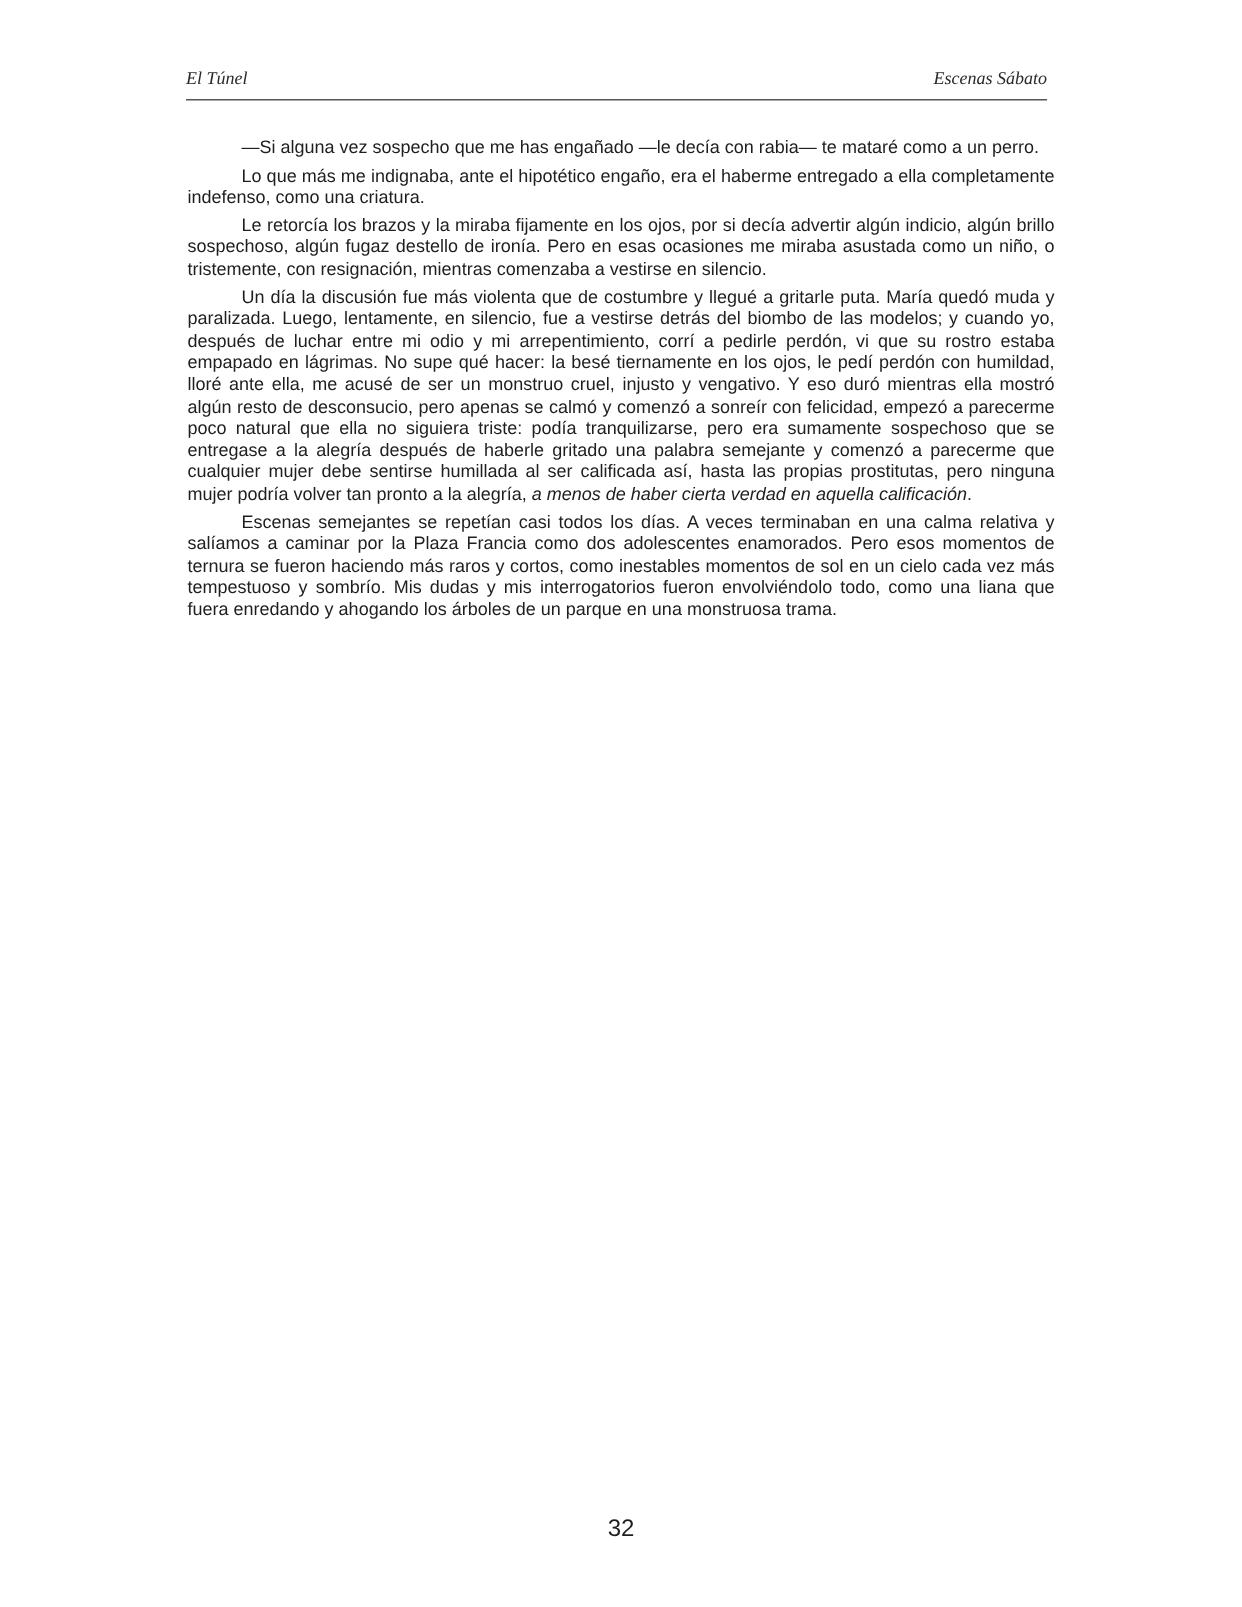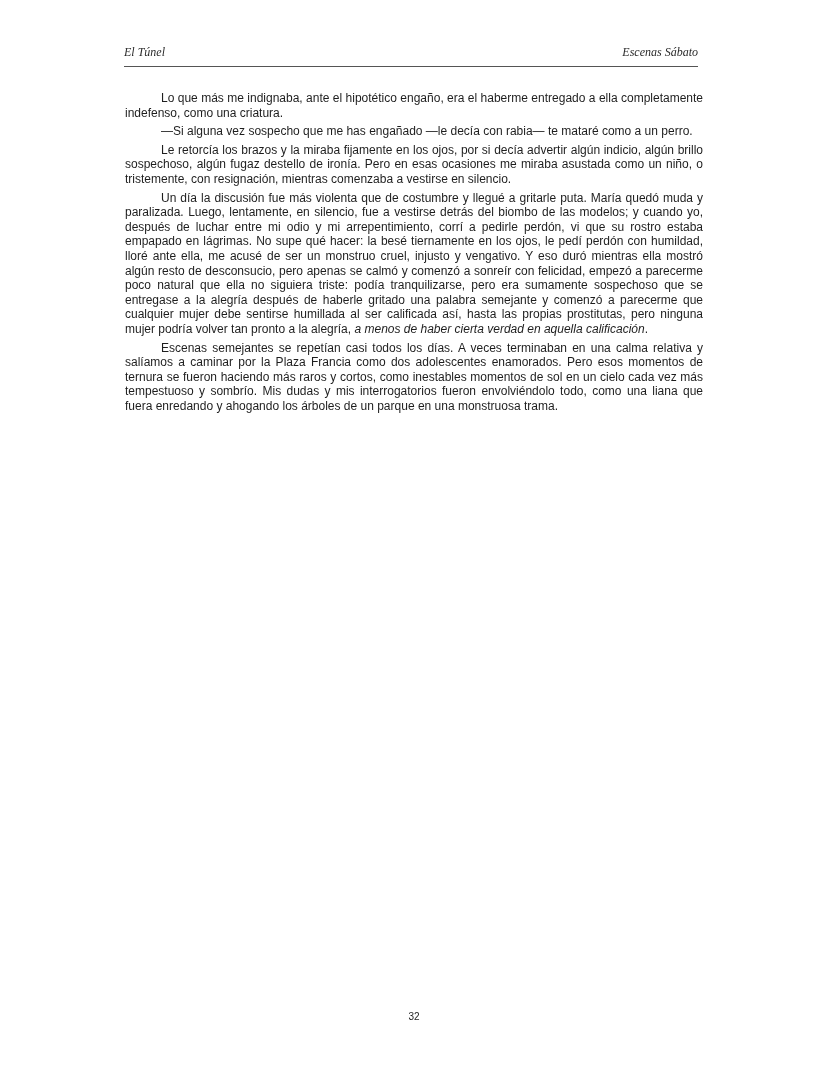--- a/index.html
+++ b/index.html
@@ -66,38 +66,38 @@
     }
     .body-text em {
     }
     .page-number {
       position: absolute;
       left: 0;
       width: 828px;
       top: 1011px;
       text-align: center;
       font-family: "Liberation Sans", "DejaVu Sans", sans-serif;
-      font-size: 10px;
+      font-size: 16px;
       color: #1e1e1e;
     }
   </style>
 </head>
 <body>
 
 <div class="page">
 
   <div class="header">
     <span class="left">El Túnel</span>
     <span class="right">Escenas Sábato</span>
   </div>
   <div class="header-rule"></div>
 
   <div class="body-text">
+    <p>—Si alguna vez sospecho que me has engañado —le decía con rabia— te mataré como a un perro.</p>
     <p>Lo que más me indignaba, ante el hipotético engaño, era el haberme entregado a ella completamente indefenso, como una criatura.</p>
-    <p>—Si alguna vez sospecho que me has engañado —le decía con rabia— te mataré como a un perro.</p>
     <p>Le retorcía los brazos y la miraba fijamente en los ojos, por si decía advertir algún indicio, algún brillo sospechoso, algún fugaz destello de ironía. Pero en esas ocasiones me miraba asustada como un niño, o tristemente, con resignación, mientras comenzaba a vestirse en silencio.</p>
     <p><span>Un día la discusión fue más violenta que de costumbre y llegué a gritarle puta. María quedó muda y paralizada. Luego, lentamente, en silencio, fue a vestirse detrás del biombo de las modelos; y cuando yo, después de luchar entre mi odio y mi arrepentimiento, corrí a pedirle perdón, vi que su rostro estaba empapado en lágrimas. No supe qué hacer: la besé tiernamente en los ojos, le pedí perdón con humildad, lloré ante ella, me acusé de ser un monstruo cruel, injusto y vengativo. Y eso duró mientras ella mostró algún resto de desconsucio, pero apenas se calmó y comenzó a sonreír con felicidad, empezó a parecerme poco natural que ella no siguiera triste: podía tranquilizarse, pero era sumamente sospechoso que se entregase a la alegría después de haberle gritado una palabra semejante y comenzó a parecerme que cualquier mujer debe sentirse humillada al ser calificada así, hasta las propias prostitutas, pero ninguna mujer podría volver tan pronto a la alegría, </span><em>a menos de haber cierta verdad en aquella calificación</em><span>.</span></p>
     <p>Escenas semejantes se repetían casi todos los días. A veces terminaban en una calma relativa y salíamos a caminar por la Plaza Francia como dos adolescentes enamorados. Pero esos momentos de ternura se fueron haciendo más raros y cortos, como inestables momentos de sol en un cielo cada vez más tempestuoso y sombrío. Mis dudas y mis interrogatorios fueron envolviéndolo todo, como una liana que fuera enredando y ahogando los árboles de un parque en una monstruosa trama.</p>
   </div>
 
   <div class="page-number">32</div>
 
 </div>
 
 </body></html>

